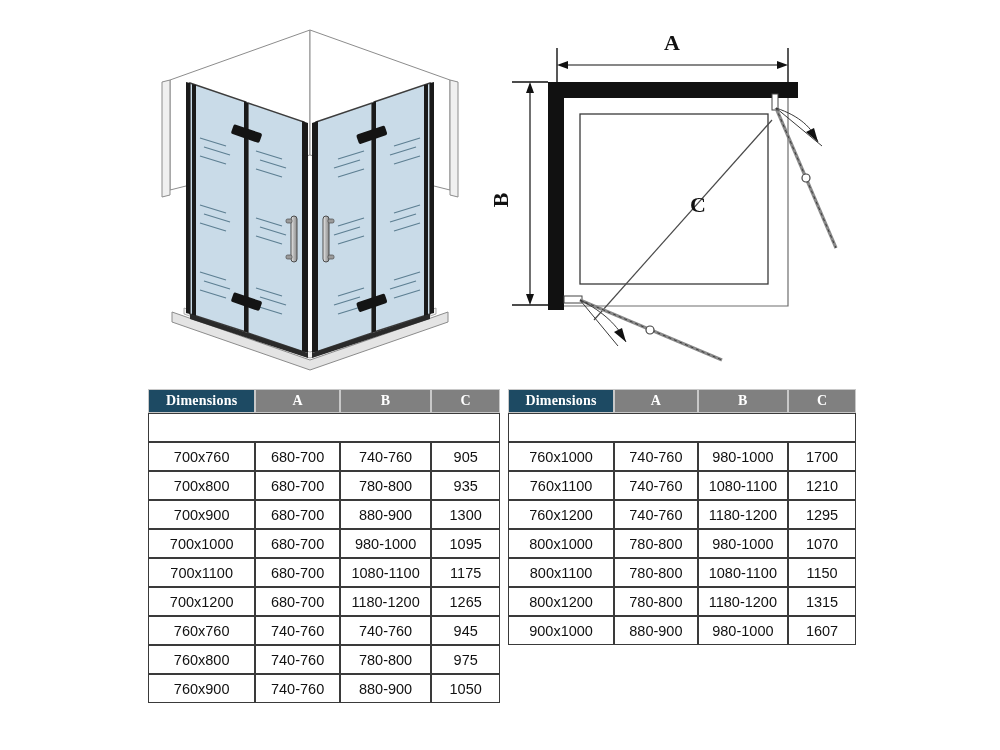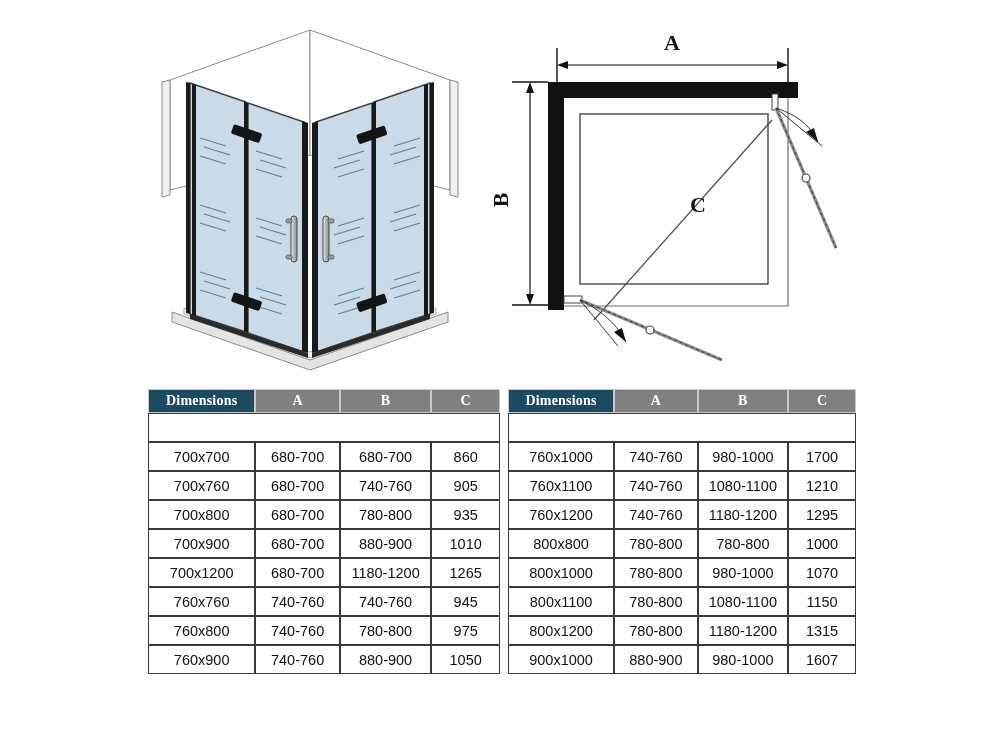--- a/index.html
+++ b/index.html
@@ -308,43 +308,49 @@
           <th class="h-dim">Dimensions</th>
           <th class="h-abc">A</th>
           <th class="h-abc">B</th>
           <th class="h-abc">C</th>
         </tr>
       </thead>
       <tbody>
         <tr class="gap">
             <td colspan="4"></td>
           </tr>
-      <tr>
-            <td>700x700</td>
-            <td>680-700</td>
-            <td>680-700</td>
-            <td>860</td>
-          </tr>
           <tr>
             <td>700x760</td>
             <td>680-700</td>
             <td>740-760</td>
             <td>905</td>
           </tr>
           <tr>
             <td>700x800</td>
             <td>680-700</td>
             <td>780-800</td>
             <td>935</td>
           </tr>
           <tr>
             <td>700x900</td>
             <td>680-700</td>
             <td>880-900</td>
-            <td>1010</td>
+            <td>1300</td>
+          </tr>
+          <tr>
+            <td>700x1000</td>
+            <td>680-700</td>
+            <td>980-1000</td>
+            <td>1095</td>
+          </tr>
+          <tr>
+            <td>700x1100</td>
+            <td>680-700</td>
+            <td>1080-1100</td>
+            <td>1175</td>
           </tr>
           <tr>
             <td>700x1200</td>
             <td>680-700</td>
             <td>1180-1200</td>
             <td>1265</td>
           </tr>
           <tr>
             <td>760x760</td>
             <td>740-760</td>
@@ -399,26 +405,20 @@
             <td>1080-1100</td>
             <td>1210</td>
           </tr>
           <tr>
             <td>760x1200</td>
             <td>740-760</td>
             <td>1180-1200</td>
             <td>1295</td>
           </tr>
           <tr>
-            <td>800x800</td>
-            <td>780-800</td>
-            <td>780-800</td>
-            <td>1000</td>
-          </tr>
-          <tr>
             <td>800x1000</td>
             <td>780-800</td>
             <td>980-1000</td>
             <td>1070</td>
           </tr>
           <tr>
             <td>800x1100</td>
             <td>780-800</td>
             <td>1080-1100</td>
             <td>1150</td>

